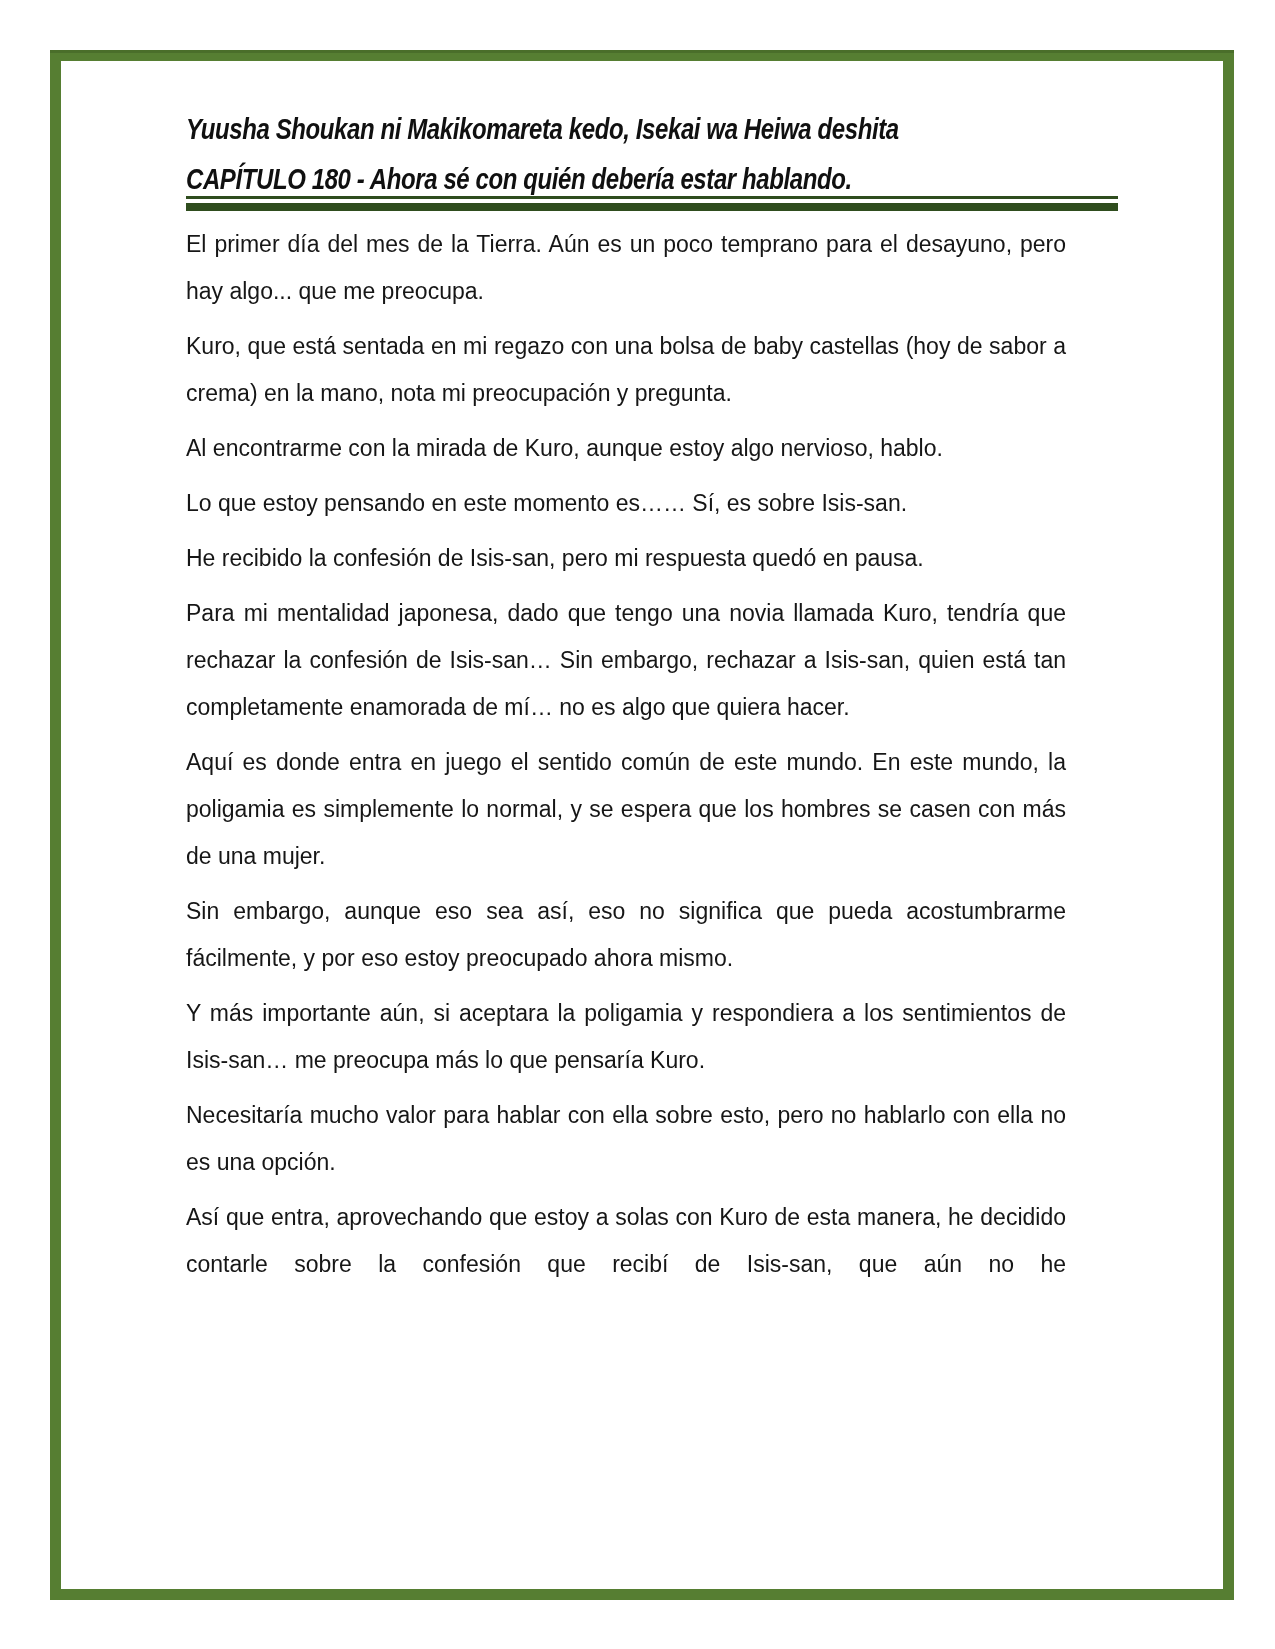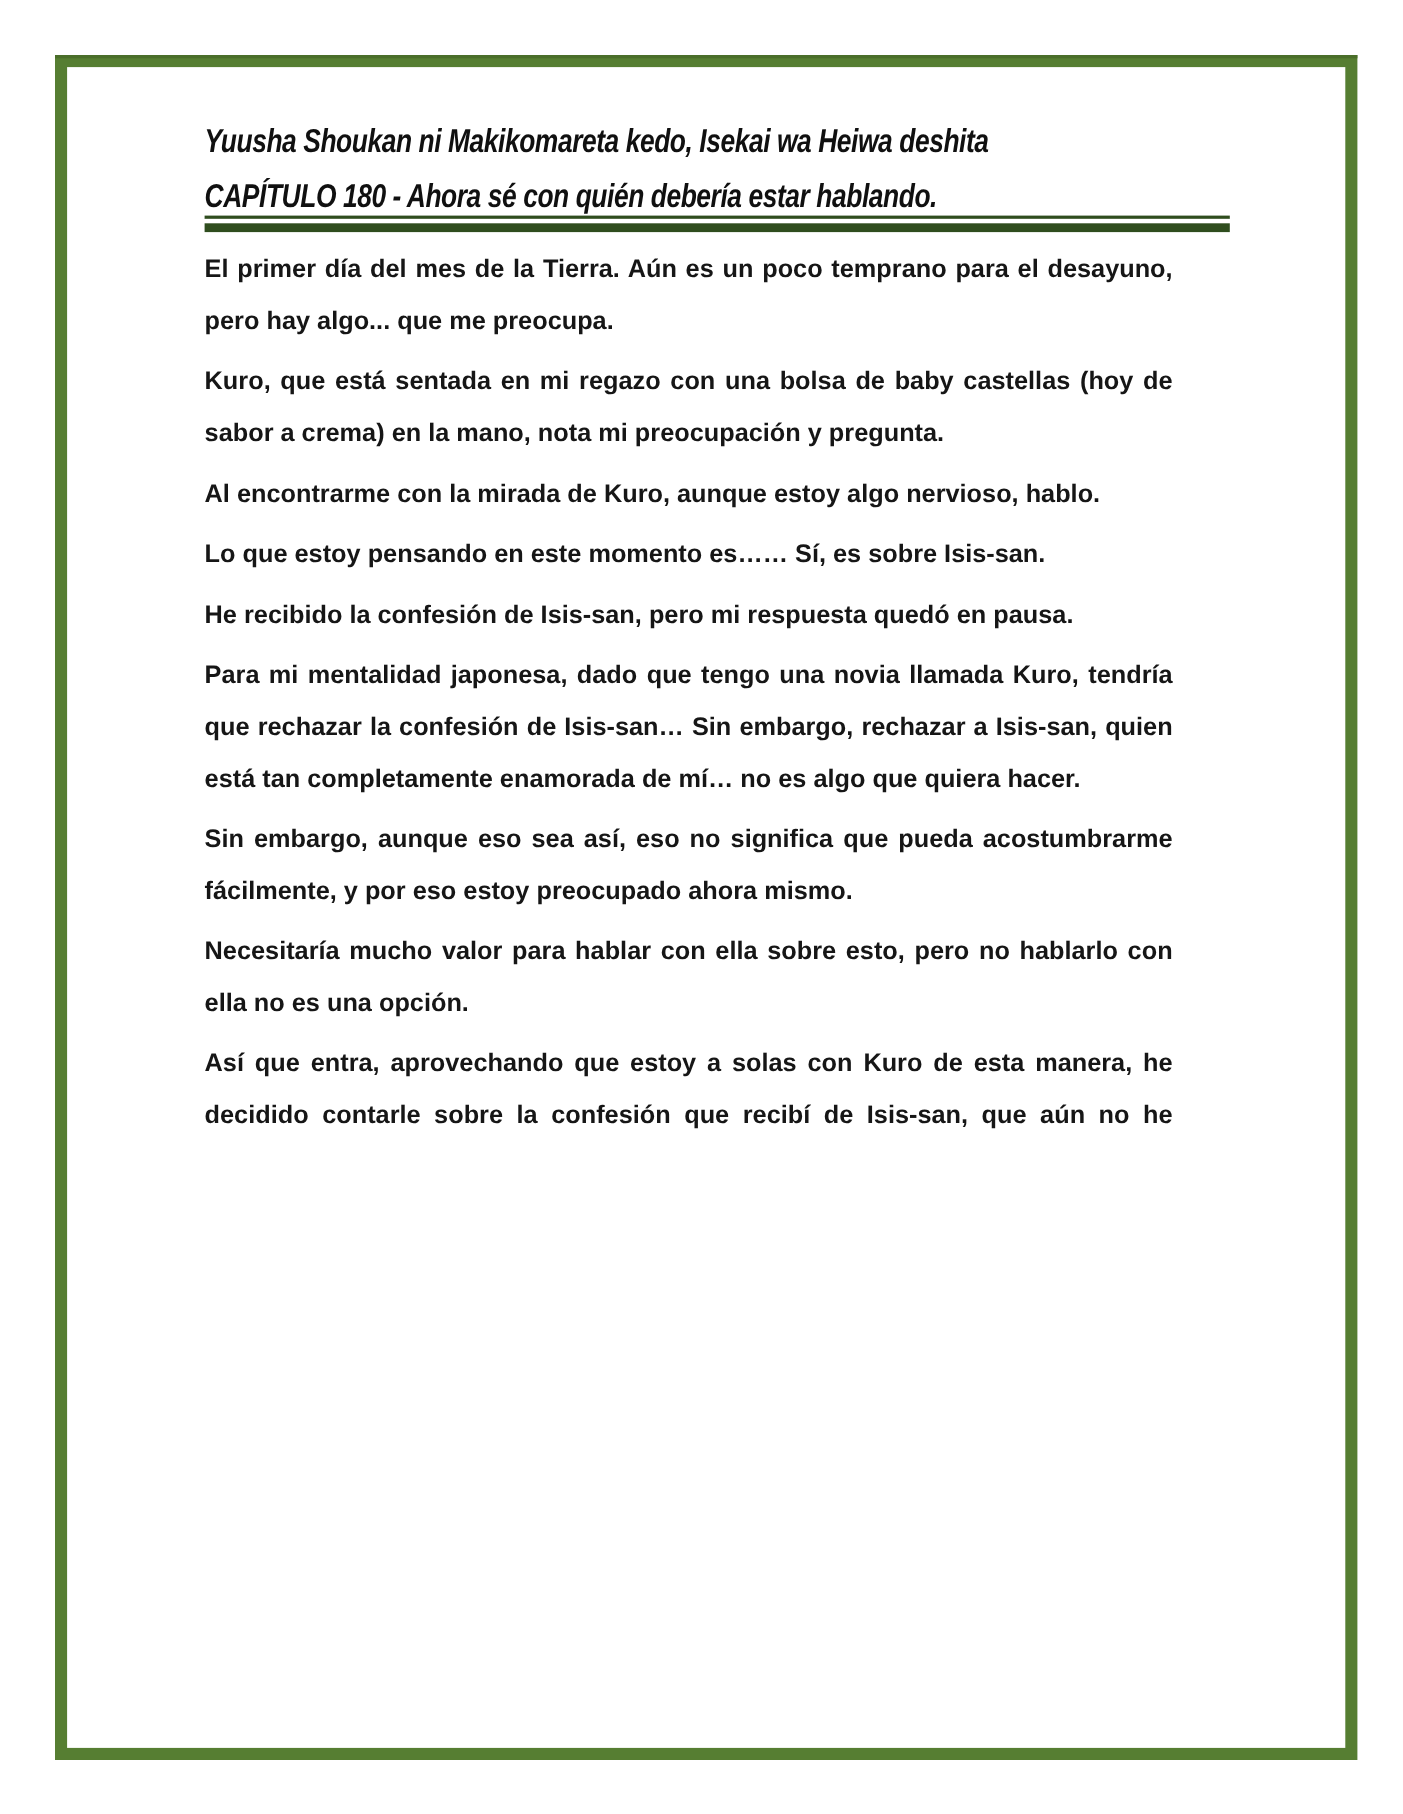--- a/index.html
+++ b/index.html
@@ -53,21 +53,21 @@
     width: 932px;
     height: 3px;
     background: #2f4d1e;
   }
   .divider-gap { width: 932px; height: 4px; background: #ffffff; }
   .divider-thick {
     width: 932px;
     height: 8px;
     background: #2f4d1e;
   }
-  .bodytext { margin-top: 10px; font-weight: bold; }
+  .bodytext { margin-top: 10px; }
   .bodytext p {
     font-size: 23px;
     line-height: 47px;
     text-align: justify;
     margin: 0 0 8px 0;
     color: #161616;
   }
   .bodytext p.justify-last {
     text-align-last: justify;
   }
@@ -89,18 +89,20 @@
   <div class="divider-gap"></div>
   <div class="divider-thick"></div>
 
   <div class="bodytext">
     <p>El primer día del mes de la Tierra. Aún es un poco temprano para el desayuno, pero hay algo... que me preocupa.</p>
     <p>Kuro, que está sentada en mi regazo con una bolsa de baby castellas (hoy de sabor a crema) en la mano, nota mi preocupación y pregunta.</p>
     <p>Al encontrarme con la mirada de Kuro, aunque estoy algo nervioso, hablo.</p>
     <p>Lo que estoy pensando en este momento es…… Sí, es sobre Isis-san.</p>
     <p>He recibido la confesión de Isis-san, pero mi respuesta quedó en pausa.</p>
     <p>Para mi mentalidad japonesa, dado que tengo una novia llamada Kuro, tendría que rechazar la confesión de Isis-san… Sin embargo, rechazar a Isis-san, quien está tan completamente enamorada de mí… no es algo que quiera hacer.</p>
+    <p>Aquí es donde entra en juego el sentido común de este mundo. En este mundo, la poligamia es simplemente lo normal, y se espera que los hombres se casen con más de una mujer.</p>
     <p>Sin embargo, aunque eso sea así, eso no significa que pueda acostumbrarme fácilmente, y por eso estoy preocupado ahora mismo.</p>
+    <p>Y más importante aún, si aceptara la poligamia y respondiera a los sentimientos de Isis-san… me preocupa más lo que pensaría Kuro.</p>
     <p>Necesitaría mucho valor para hablar con ella sobre esto, pero no hablarlo con ella no es una opción.</p>
     <p class="justify-last">Así que entra, aprovechando que estoy a solas con Kuro de esta manera, he decidido contarle sobre la confesión que recibí de Isis-san, que aún no he</p>
   </div>
 
 </div>
 
 </body></html>

